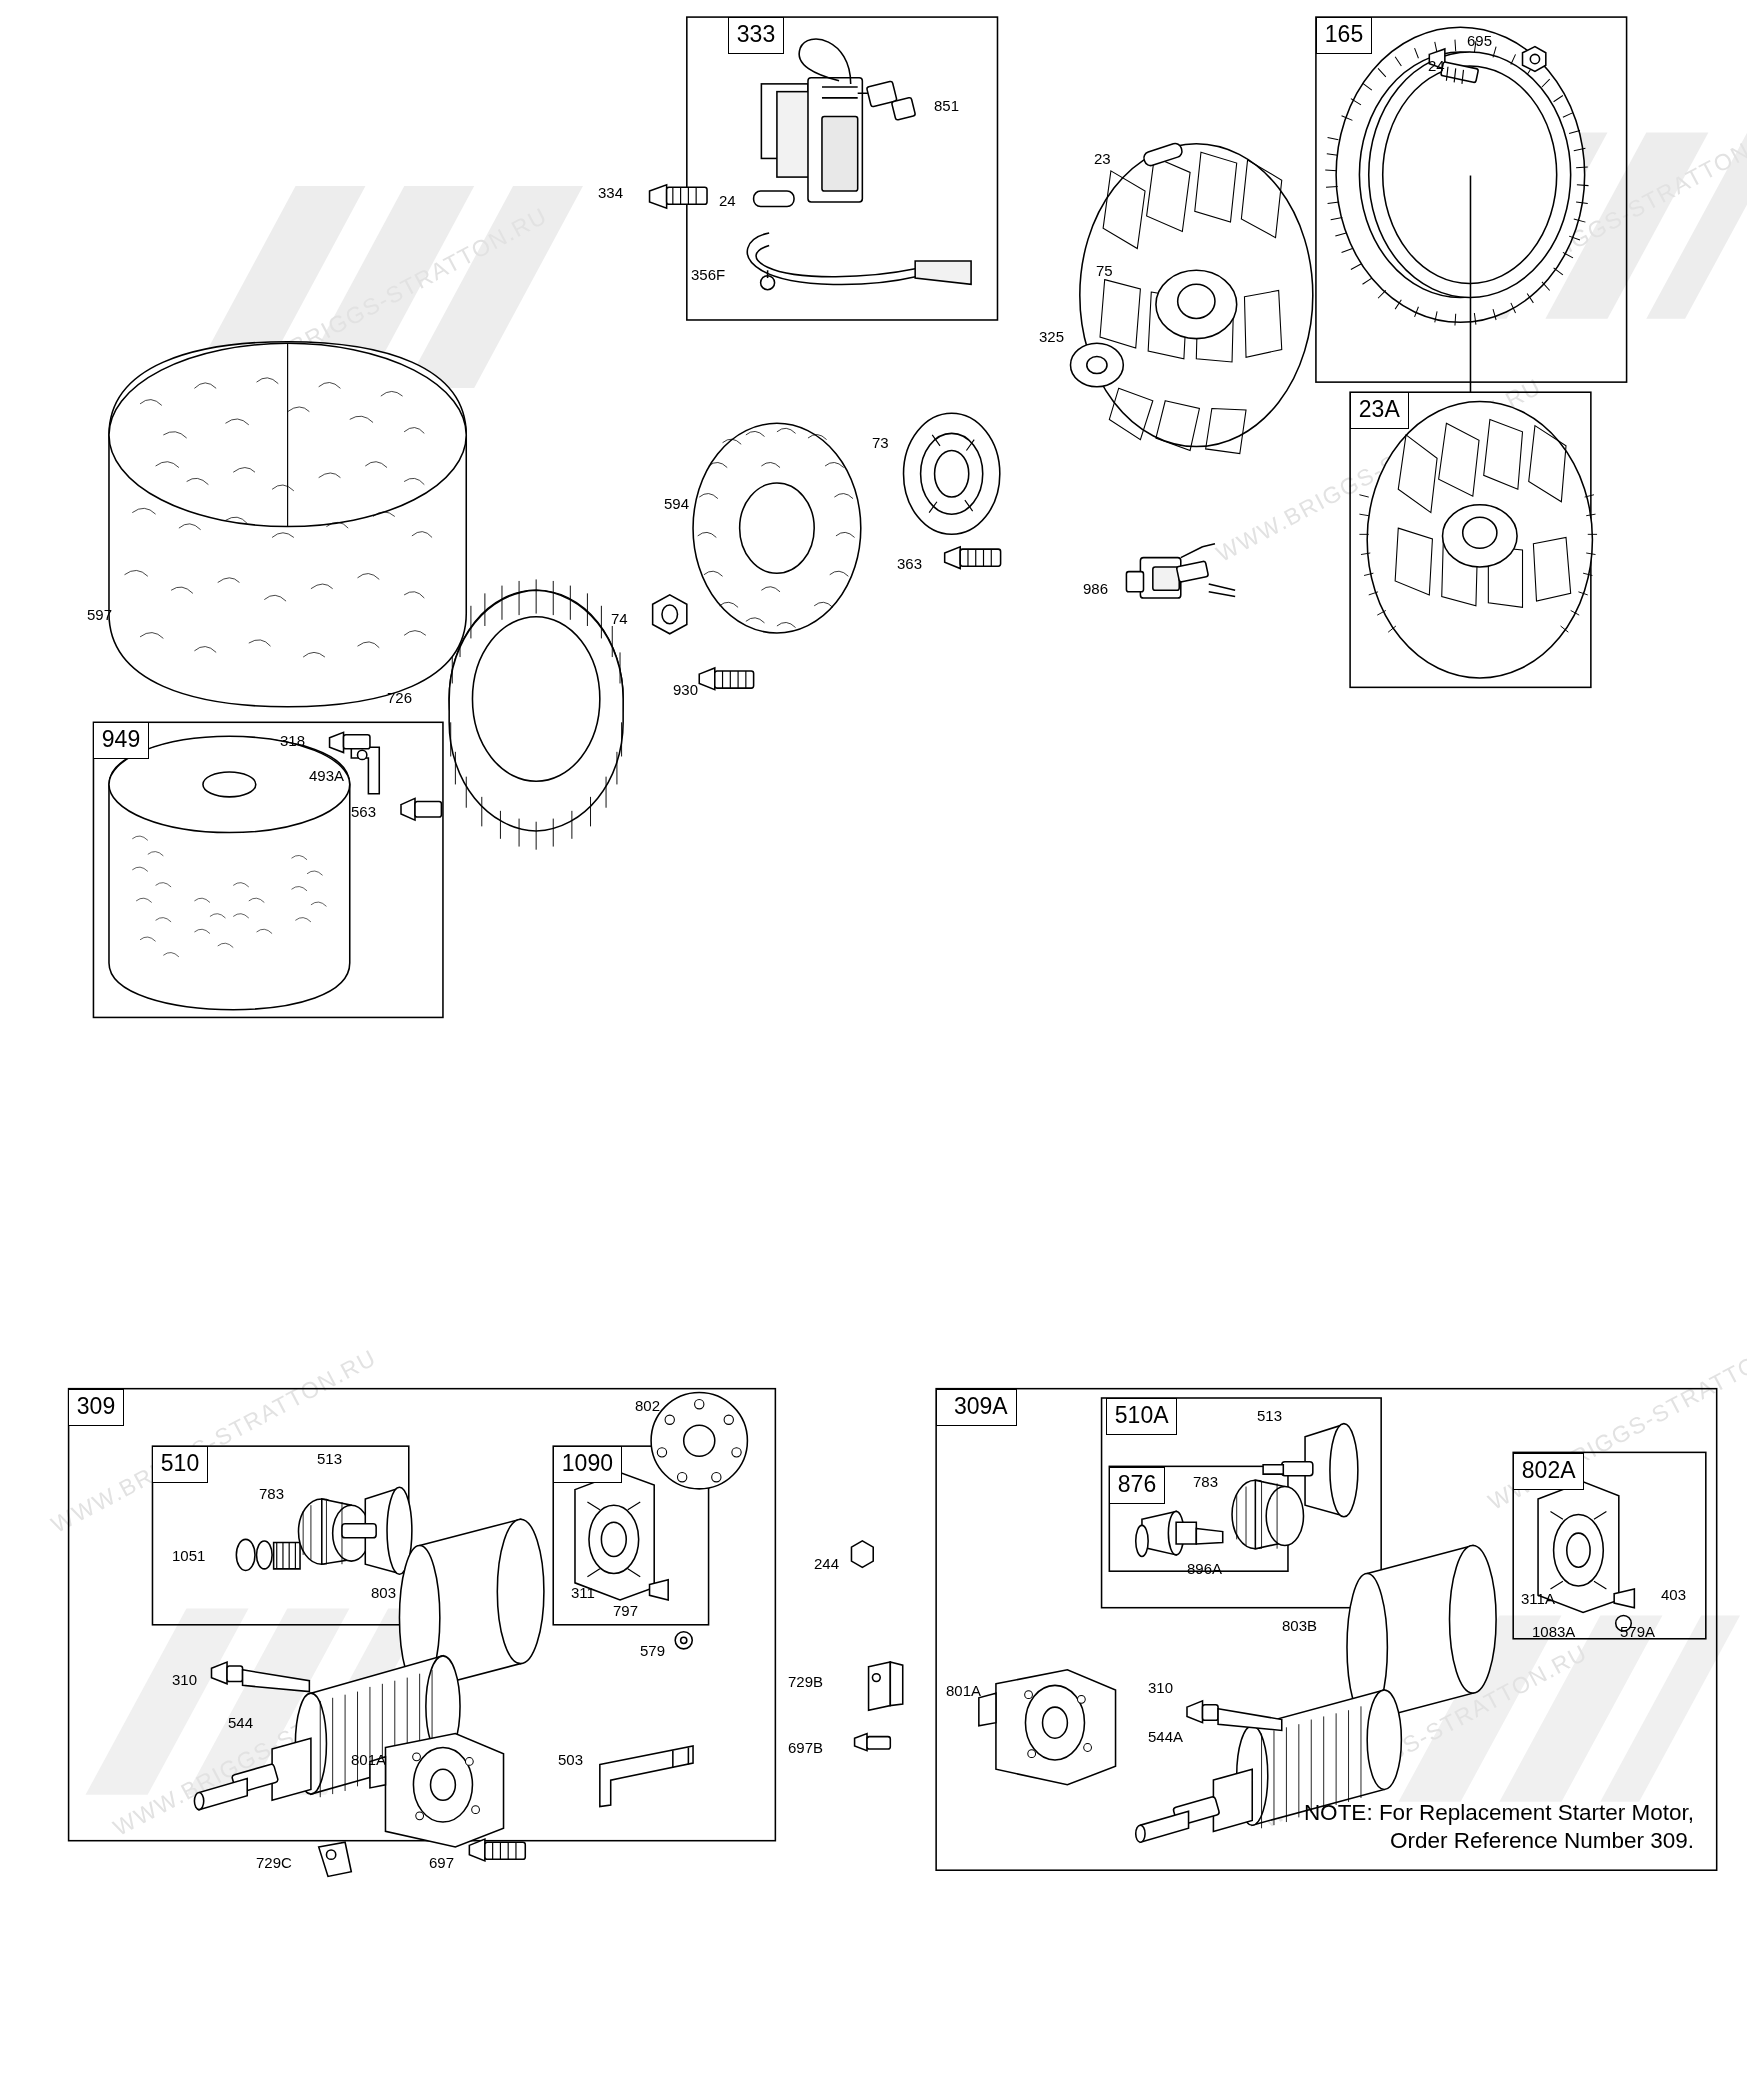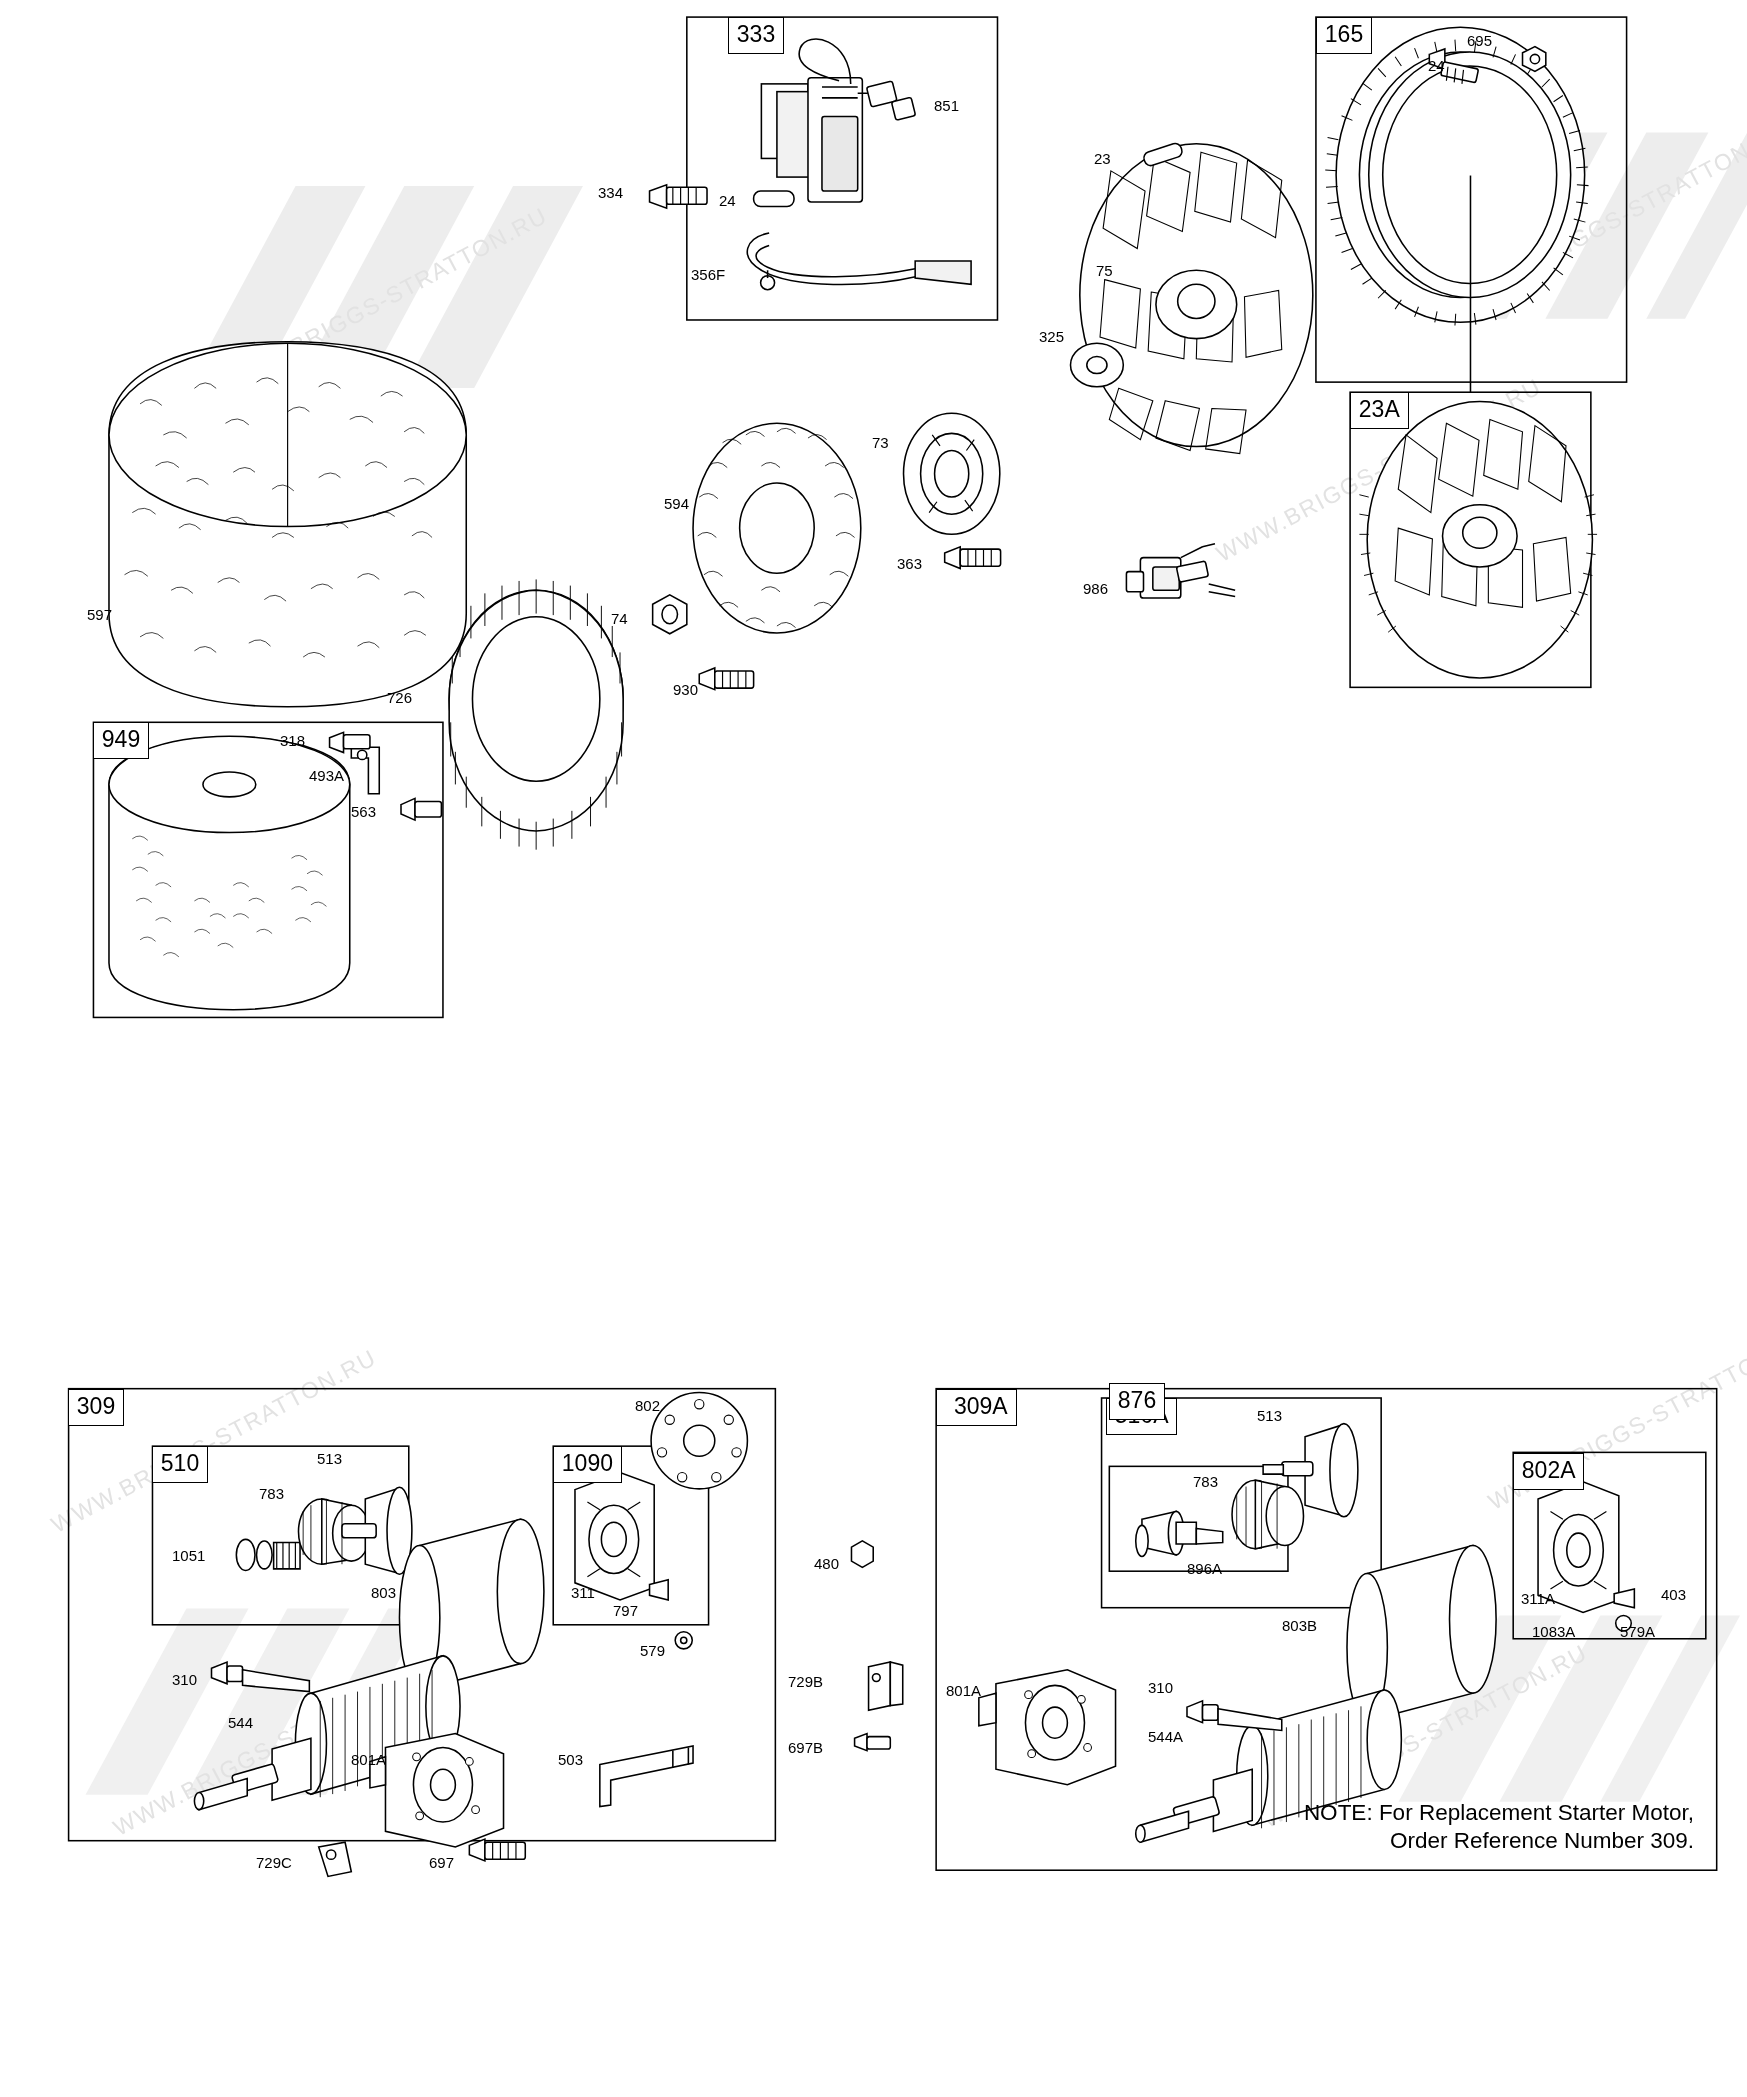--- a/index.html
+++ b/index.html
@@ -491,21 +491,21 @@
   <div class="boxlbl" style="left:687px; top:17px;margin-left:41px;">333</div>
   <div class="boxlbl" style="left:1316px; top:17px;">165</div>
   <div class="boxlbl" style="left:1350px; top:392px;">23A</div>
   <div class="boxlbl" style="left:93px; top:722px;">949</div>
 
   <div class="boxlbl" style="left:68px; top:1389px;">309</div>
   <div class="boxlbl" style="left:152px; top:1446px;">510</div>
   <div class="boxlbl" style="left:553px; top:1446px;">1090</div>
   <div class="boxlbl" style="left:936px; top:1389px;padding-left:17px;">309A</div>
   <div class="boxlbl" style="left:1106px; top:1398px;">510A</div>
-  <div class="boxlbl" style="left:1109px; top:1383px;">876</div>
+  <div class="boxlbl" style="left:1109px; top:1467px;">876</div>
   <div class="boxlbl" style="left:1513px; top:1453px;">802A</div>
 
   <div class="lbl" style="left:934px; top:98px;">851</div>
   <div class="lbl" style="left:598px; top:185px;">334</div>
   <div class="lbl" style="left:719px; top:193px;">24</div>
   <div class="lbl" style="left:691px; top:267px;">356F</div>
   <div class="lbl" style="left:1467px; top:33px;">695</div>
   <div class="lbl" style="left:1428px; top:58px;">24</div>
   <div class="lbl" style="left:1094px; top:151px;">23</div>
   <div class="lbl" style="left:1096px; top:263px;">75</div>
@@ -522,21 +522,21 @@
   <div class="lbl" style="left:309px; top:768px;">493A</div>
   <div class="lbl" style="left:351px; top:804px;">563</div>
 
   <div class="lbl" style="left:635px; top:1398px;">802</div>
   <div class="lbl" style="left:317px; top:1451px;">513</div>
   <div class="lbl" style="left:259px; top:1486px;">783</div>
   <div class="lbl" style="left:172px; top:1548px;">1051</div>
   <div class="lbl" style="left:571px; top:1585px;">311</div>
   <div class="lbl" style="left:613px; top:1603px;">797</div>
   <div class="lbl" style="left:371px; top:1585px;">803</div>
-  <div class="lbl" style="left:814px; top:1556px;">480</div>
+  <div class="lbl" style="left:814px; top:1556px;">244</div>
   <div class="lbl" style="left:640px; top:1643px;">579</div>
   <div class="lbl" style="left:172px; top:1672px;">310</div>
   <div class="lbl" style="left:788px; top:1674px;">729B</div>
   <div class="lbl" style="left:228px; top:1715px;">544</div>
   <div class="lbl" style="left:788px; top:1740px;">697B</div>
   <div class="lbl" style="left:351px; top:1752px;">801A</div>
   <div class="lbl" style="left:558px; top:1752px;">503</div>
   <div class="lbl" style="left:256px; top:1855px;">729C</div>
   <div class="lbl" style="left:429px; top:1855px;">697</div>
 

